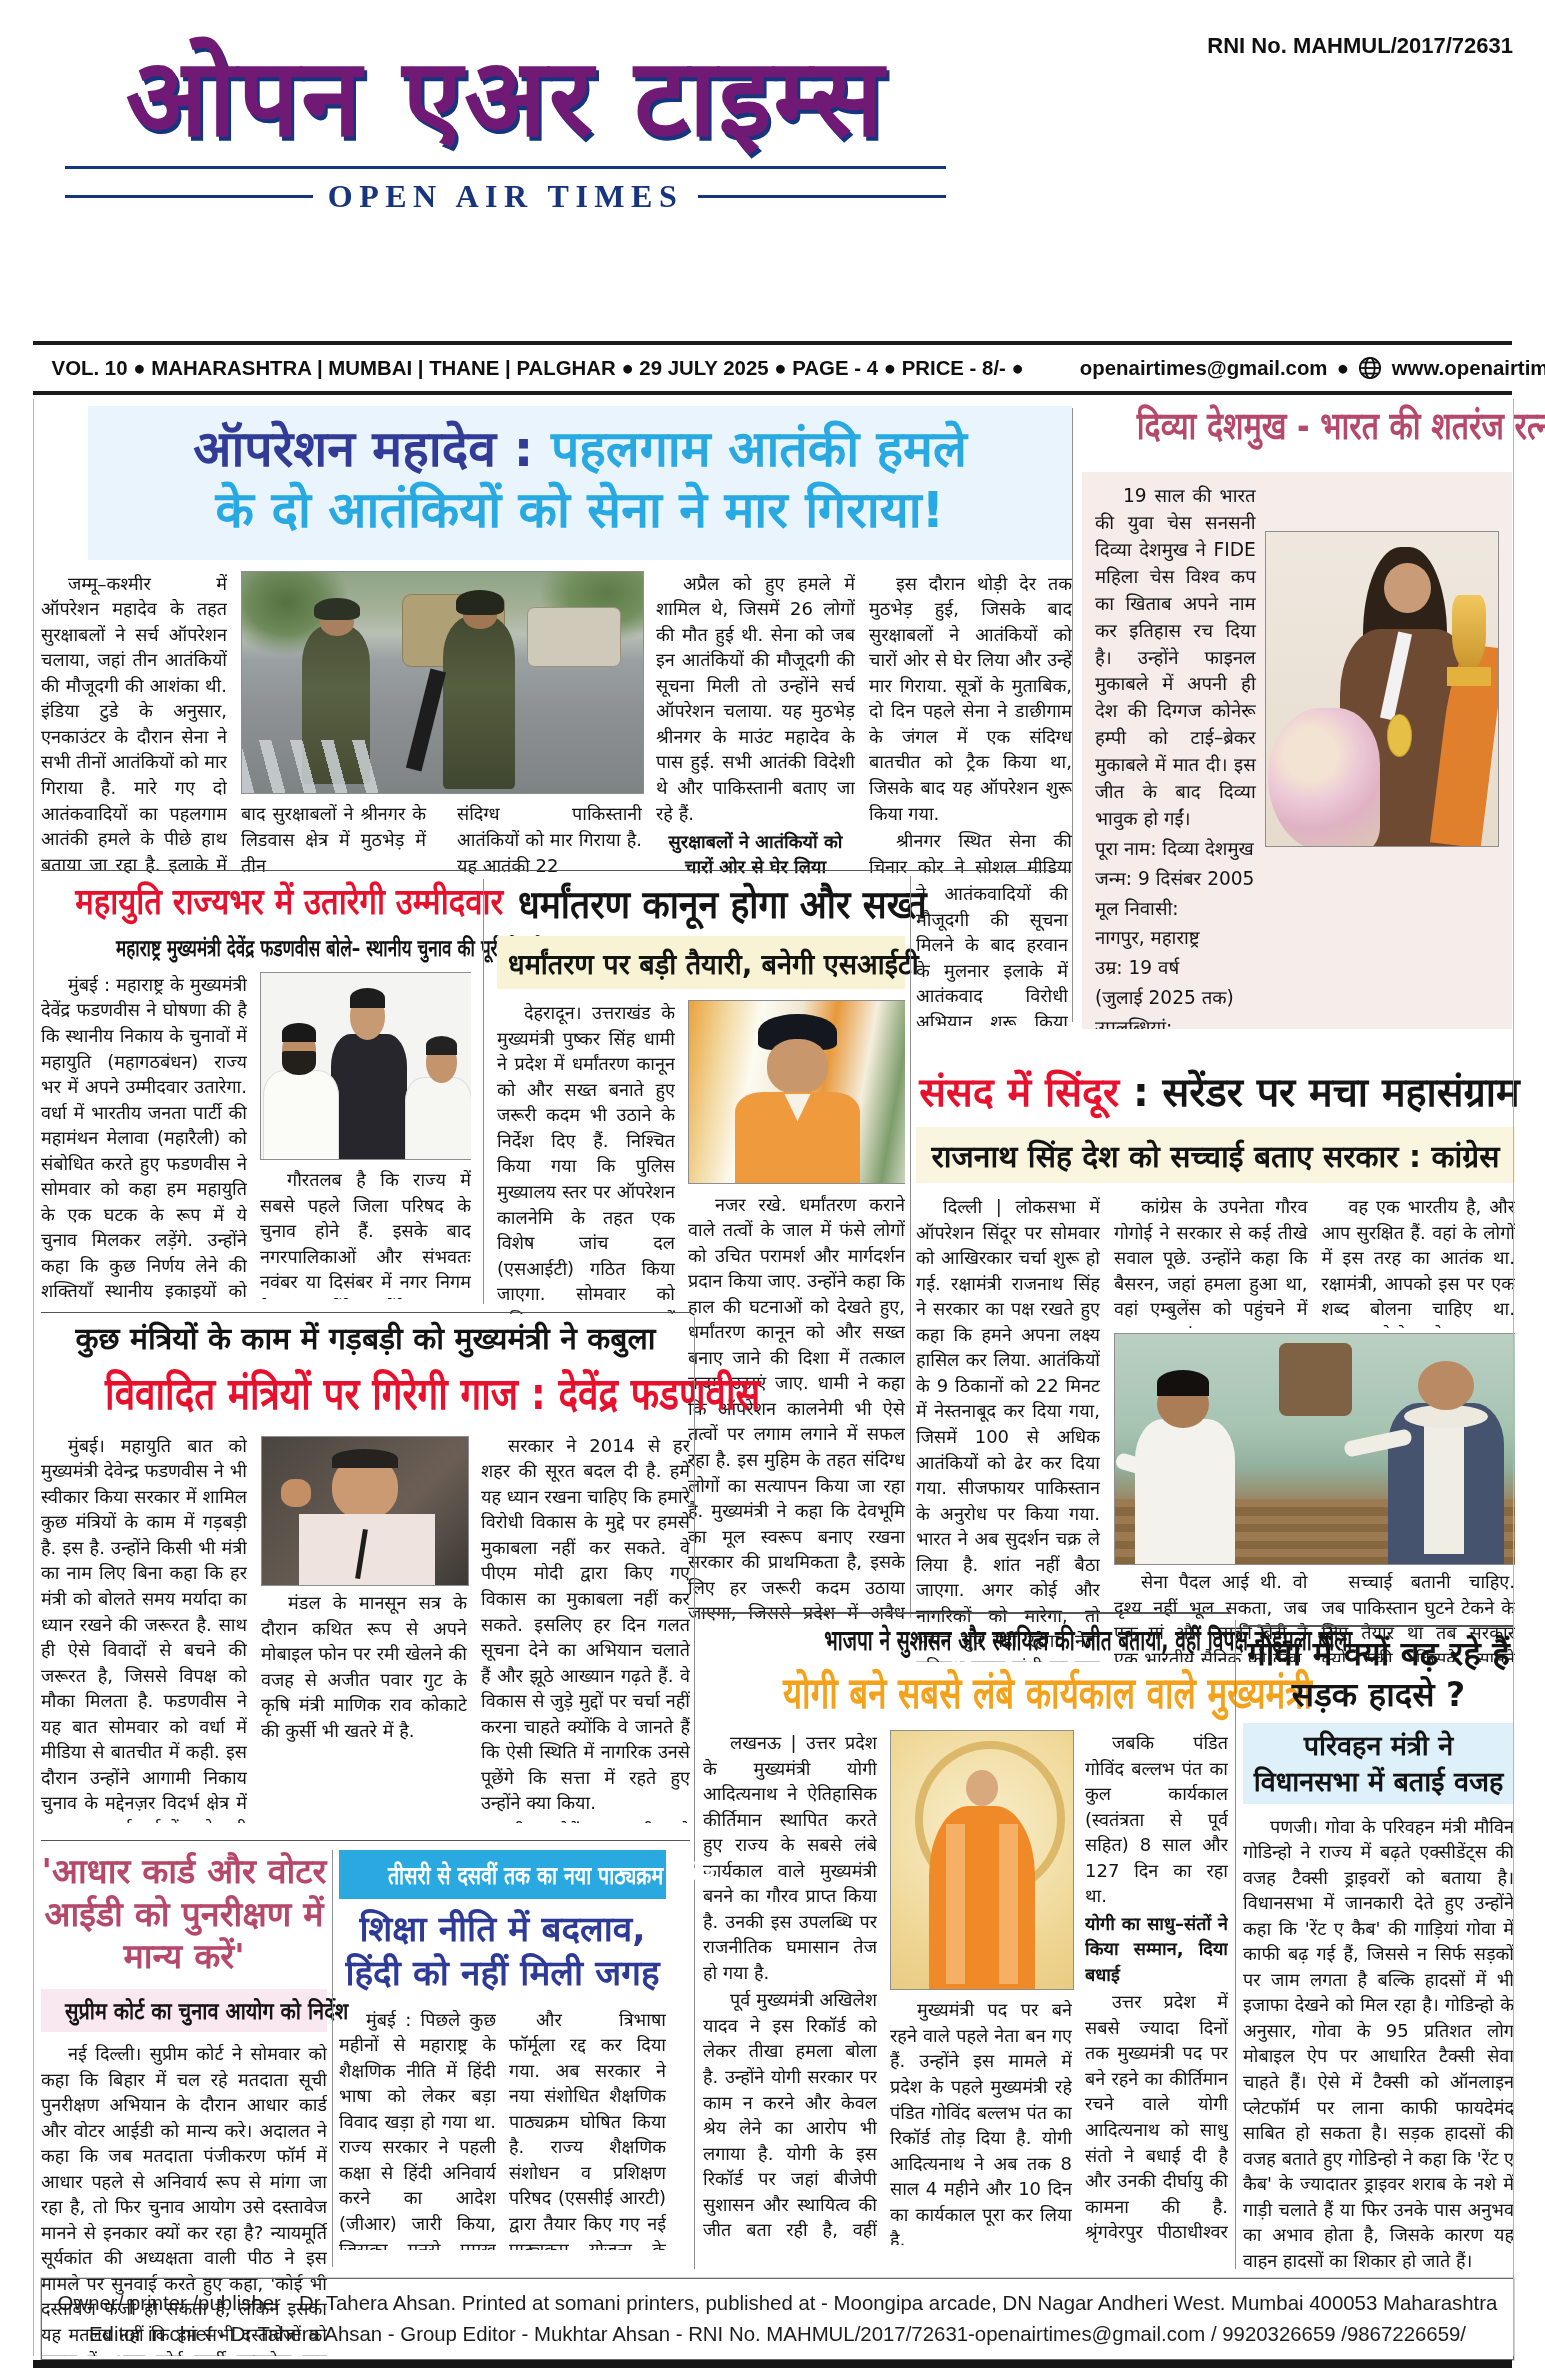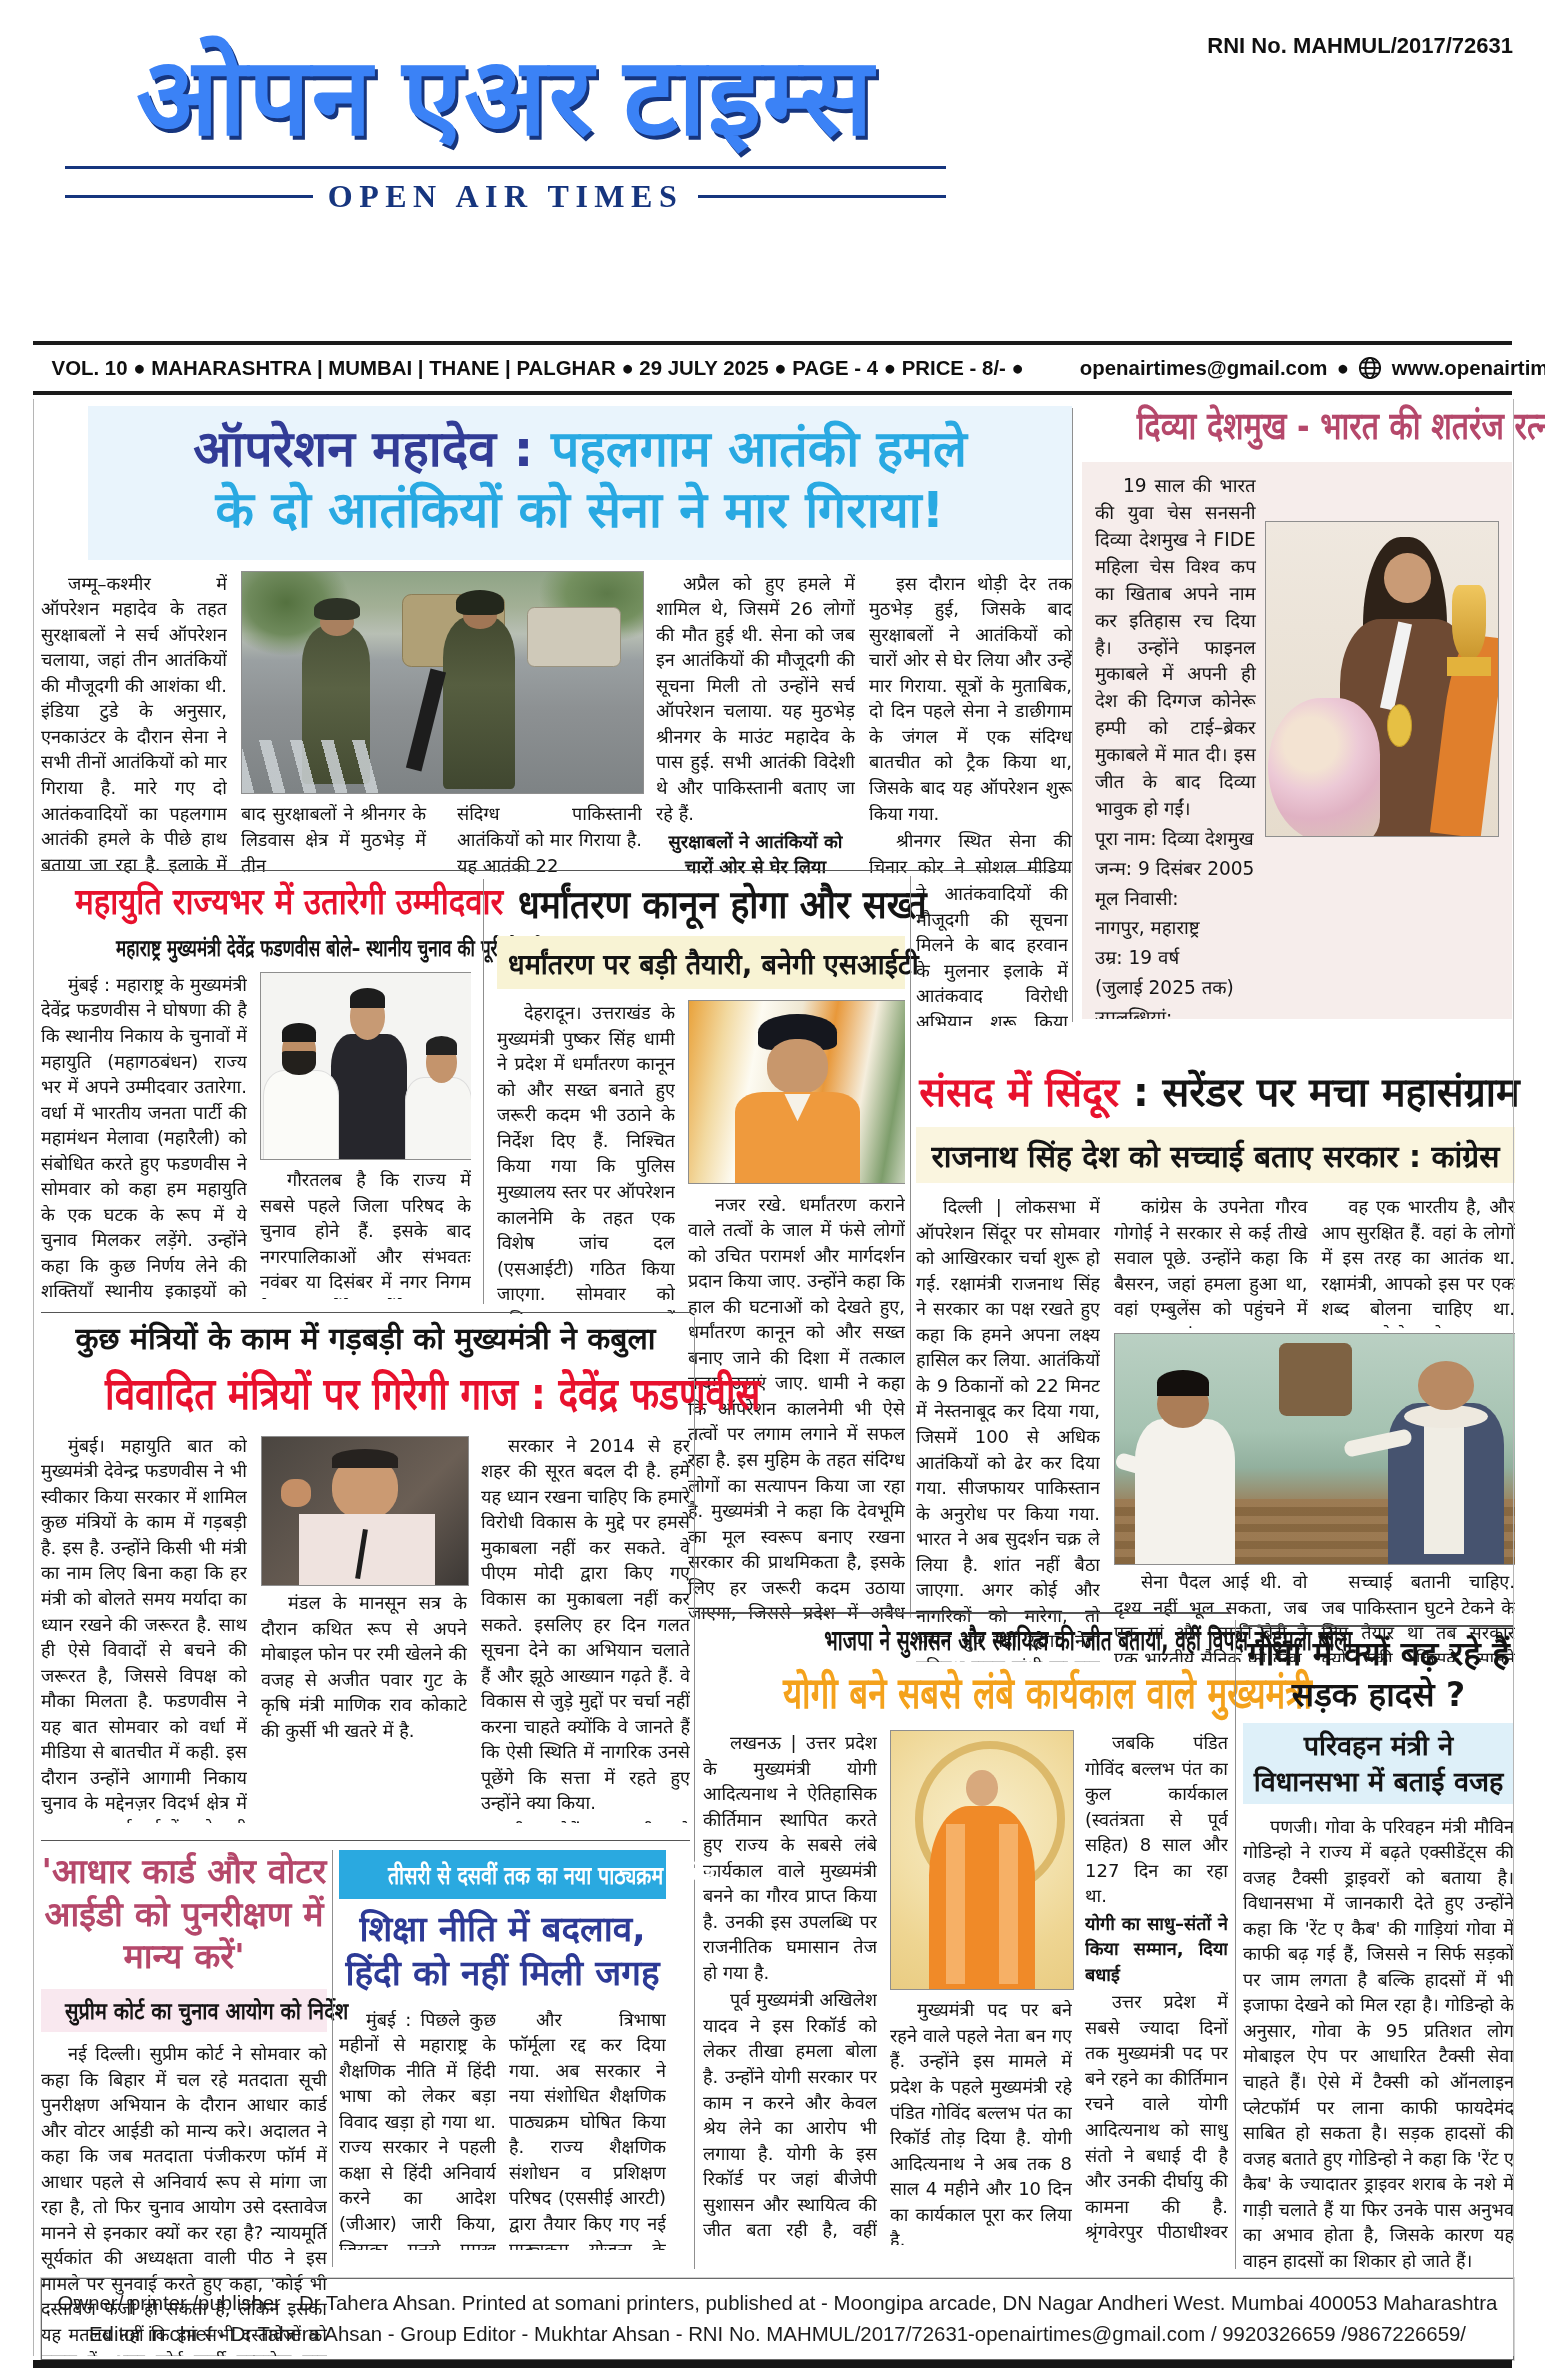--- a/index.html
+++ b/index.html
@@ -7,22 +7,22 @@
         font-family:"DejaVu Sans",sans-serif;color:#141414;overflow:hidden;}
   .abs{position:absolute;box-sizing:border-box;}
   .b{font-weight:bold;}
   .ctr{text-align:center;}
   p{margin:0 0 1.9px 0;}
   .cols p{text-indent:1.5em;}
   .nohang p{text-indent:0;}
   .fit{display:inline-block;white-space:nowrap;}
   
   .rni{font-family:"Liberation Sans",sans-serif;font-weight:bold;font-size:22px;color:#101010;text-align:right;}
-  .mast-title{font-size:108px;font-weight:bold;color:#3b82f6;line-height:1.02;letter-spacing:1.9px;
-              text-shadow:2.8px 3.7px 0 #16357e;font-family:Liberation Serif, serif;}
+  .mast-title{font-size:108px;font-weight:bold;color:#701a75;line-height:1.02;letter-spacing:1.9px;
+              text-shadow:2.8px 3.7px 0 #16357e;}
   .mast-line{height:2.8px;background:#16357e;}
   .mast-row{display:flex;align-items:center;gap:15px;margin-top:9.3px;}
   .mast-sub{font-family:"Liberation Serif",serif;font-weight:bold;font-size:32px;color:#16357e;letter-spacing:6.5px;white-space:nowrap;}
   .infobar{border-top:4.6px solid #1b1b1b;border-bottom:4.6px solid #1b1b1b;display:flex;align-items:center;
            font-family:"Liberation Sans",sans-serif;font-weight:bold;font-size:20.4px;color:#101010;
            padding:11px 18.6px;gap:56px;background:#fff;}
   .infobar .grp{display:flex;align-items:center;gap:9.3px;white-space:nowrap;}
   
   .body19{font-size:18px;line-height:1.42;text-align:justify;overflow:hidden;}
   .vrule{width:0.9px;background:#8f8f8f;}
@@ -187,21 +187,21 @@
   </div>
 
   <div class="abs body19 cols nohang" style="left:916px;top:881px;width:152px;height:145px;">
       <p>ने आतंकवादियों की मौजूदगी की सूचना मिलने के बाद हरवान के मुलनार इलाके में आतंकवाद विरोधी अभियान शुरू किया था. जब सुरक्षा बल इलाके से तलाश अभियान चला रहे थे तब दूर से दो गोलियां चलने की आवाज सुनाई दी.</p>
     </div>
 
   <div class="abs vrule" style="left:1072px;top:408px;height:614px;"></div>
 
   <div class="abs" style="left:1082px;top:406px;width:430px;">
     <div class="ctr"><span class="fit b maroon" style="font-size: 38px; line-height: 1.1; transform: scaleX(0.797251); transform-origin: center center;">दिव्या देशमुख - भारत की शतरंज रत्न!</span></div>
-    <div style="margin-top:14px;background:#f6edeb;padding:11px 13px;height:557px;box-sizing:border-box;overflow:hidden;font-size:18.6px;line-height:1.45;text-align:justify;">
+    <div style="margin-top:24px;background:#f6edeb;padding:11px 13px;height:557px;box-sizing:border-box;overflow:hidden;font-size:18.6px;line-height:1.45;text-align:justify;">
       <div class="photo ph-divya" style="float:right;width:232px;height:314px;margin:48px 0 7.4px 9.3px;">
         <i class="hair"></i>
         <i class="face"></i>
         <i class="torso"></i>
         <i class="sash"></i>
         <i class="ribbon"></i>
         <i class="medal"></i>
         <i class="cup"></i>
         <i class="base"></i>
         <i class="bouquet"></i>

